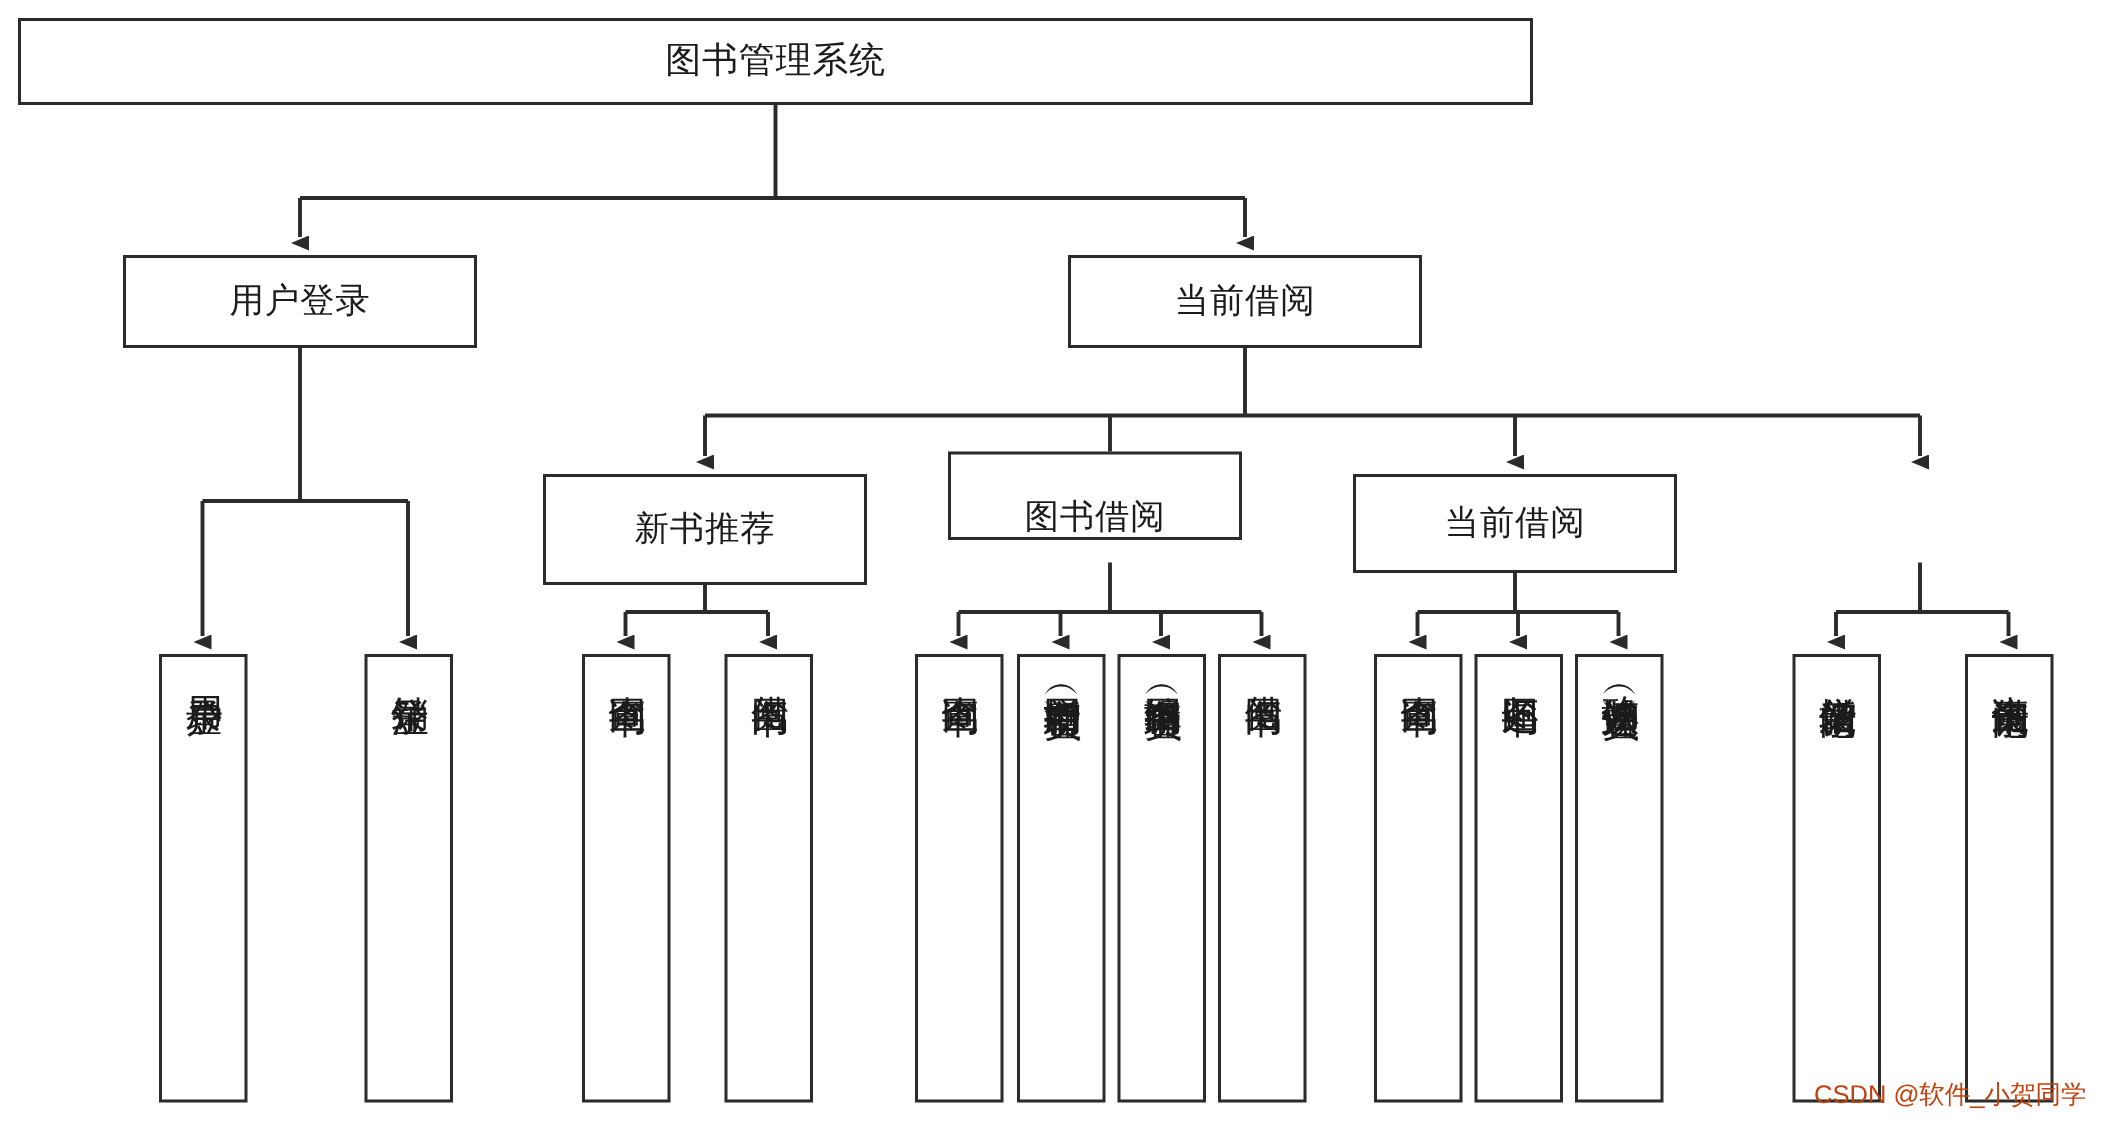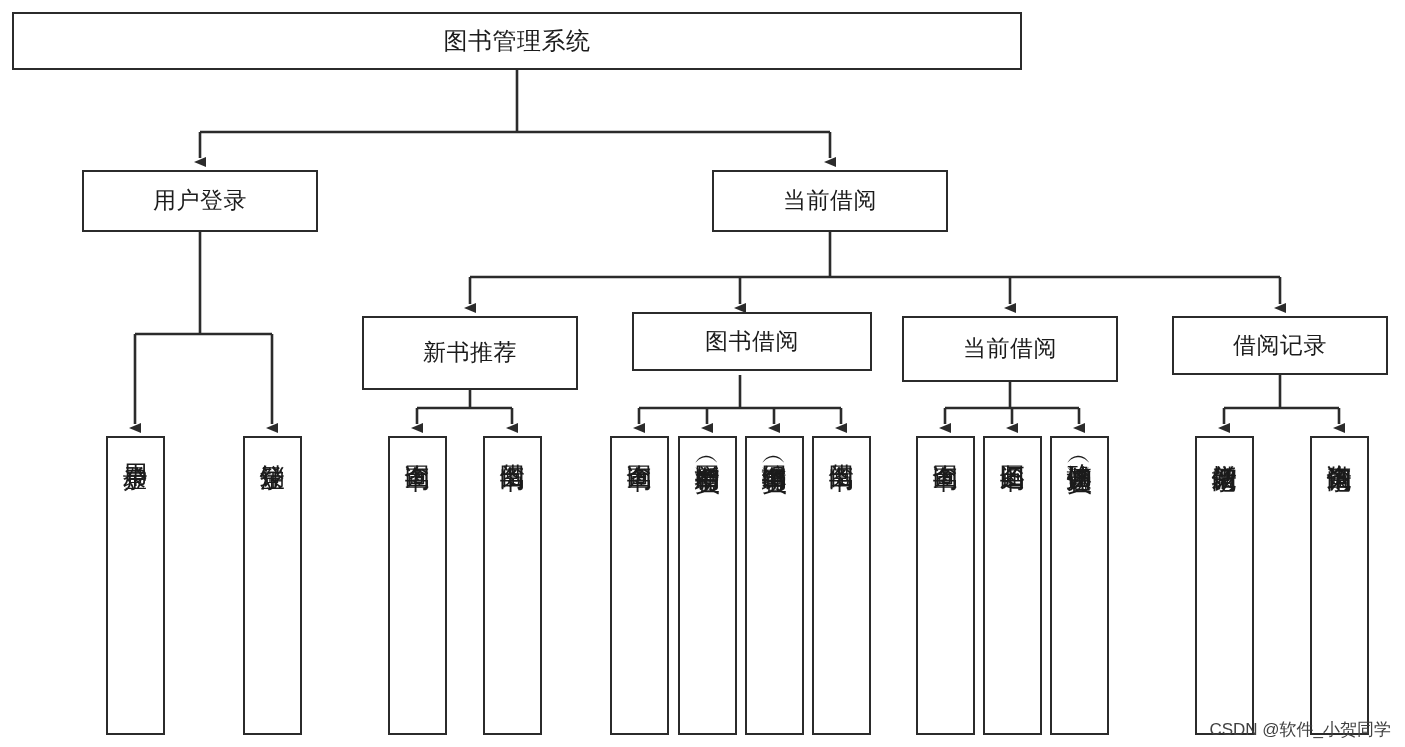--- a/index.html
+++ b/index.html
@@ -60,21 +60,21 @@
     font-size: 25px;
     line-height: 1.06;
     letter-spacing: 1px;
     white-space: nowrap;
   }
   .watermark {
     position: absolute;
     right: 14px;
     bottom: 6px;
     font-size: 17px;
-    color: #404040;
+    color: #c2410c;
     z-index: 5;
     white-space: nowrap;
   }
 </style>
 </head>
 <body>
 
 <div id="canvas">
 
   <svg class="edges" viewBox="0 0 1405 747">
@@ -134,28 +134,25 @@
   <div class="node horiz" style="left:82px; top:170px; width:236px; height:62px;">
     <span class="label">用户登录</span>
   </div>
   <div class="node horiz" style="left:712px; top:170px; width:236px; height:62px;">
     <span class="label">当前借阅</span>
   </div>
 
   <div class="node horiz" style="left:362px; top:316px; width:216px; height:74px;">
     <span class="label">新书推荐</span>
   </div>
-  <div class="node horiz" style="left:632px; top:312px; width:240px; height:59px;">
+  <div class="node horiz" style="left:632px; top:301px; width:196px; height:59px;align-items:flex-end;">
     <span class="label">图书借阅</span>
   </div>
   <div class="node horiz" style="left:902px; top:316px; width:216px; height:66px;">
     <span class="label">当前借阅</span>
-  </div>
-  <div class="node horiz" style="left:1172px; top:316px; width:216px; height:59px;">
-    <span class="label">借阅记录</span>
   </div>
 
   <div class="node vert" style="left:106px; top:436px; width:59px; height:299px;">
     <span class="label">用户登录</span>
   </div>
   <div class="node vert" style="left:243px; top:436px; width:59px; height:299px;">
     <span class="label">注销登录</span>
   </div>
 
   <div class="node vert" style="left:388px; top:436px; width:59px; height:299px;">

